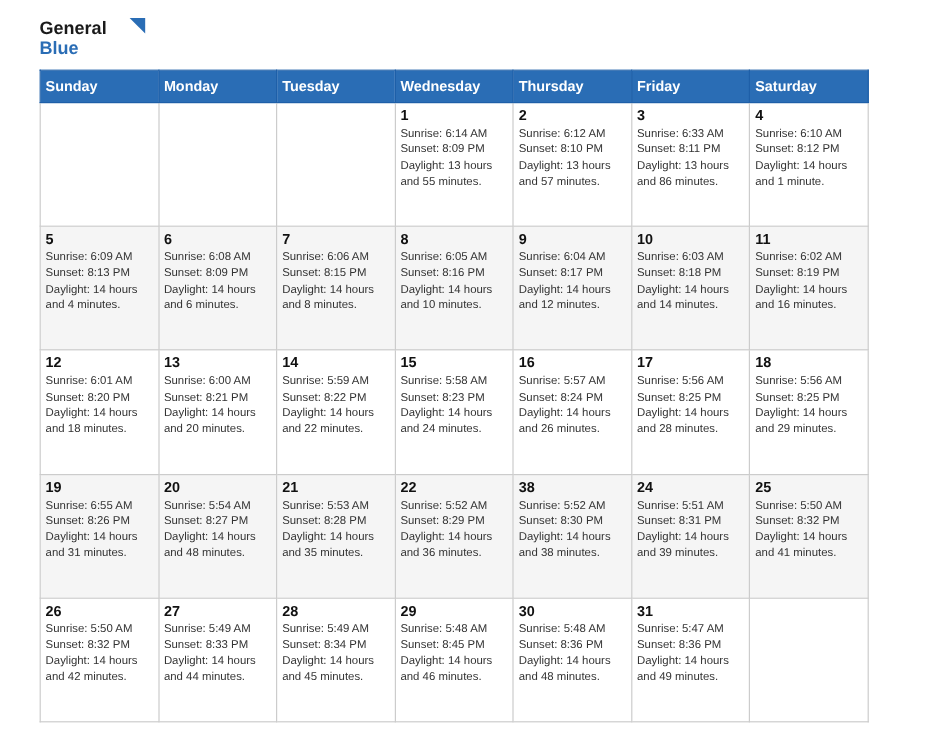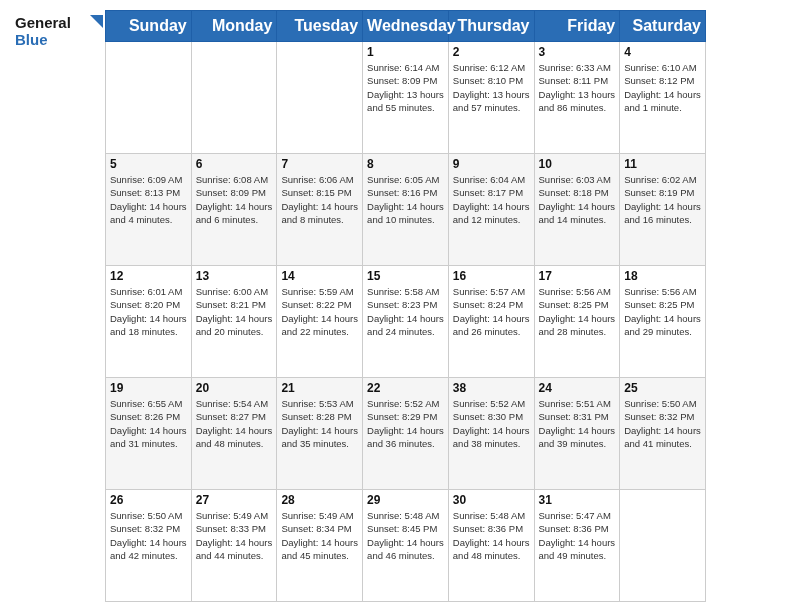--- a/index.html
+++ b/index.html
@@ -8,21 +8,22 @@
       background: #fff;
       width: 792px;
       height: 612px;
       overflow: hidden;
     }
     .page {
       width: 721px;
       height: 612px;
       padding: 10px 15px;
       display: flex;
-      flex-direction: row;
+      flex-direction: column;
+      margin-left: 18px;
     }
     .header {
       display: flex;
       justify-content: space-between;
       align-items: flex-start;
       margin-bottom: 8px;
     }
     .logo {
       display: flex;
       align-items: center;
@@ -42,24 +43,24 @@
     }
     .calendar-table {
       width: 100%;
       border-collapse: collapse;
       flex: 1;
       table-layout: fixed;
     }
     .calendar-table th {
       background-color: #2a6db5;
       color: white;
-      font-size: 16px;
+      font-size: 12px;
       font-weight: bold;
       padding: 6px 4px;
-      text-align: right;
+      text-align: left;
       border: 1px solid #1e5fa8;
     }
     .calendar-table td {
       border: 1px solid #ccc;
       vertical-align: top;
       padding: 3px 4px;
       font-size: 9.5px;
       color: #333;
       height: 88px;
       background: #fff;

